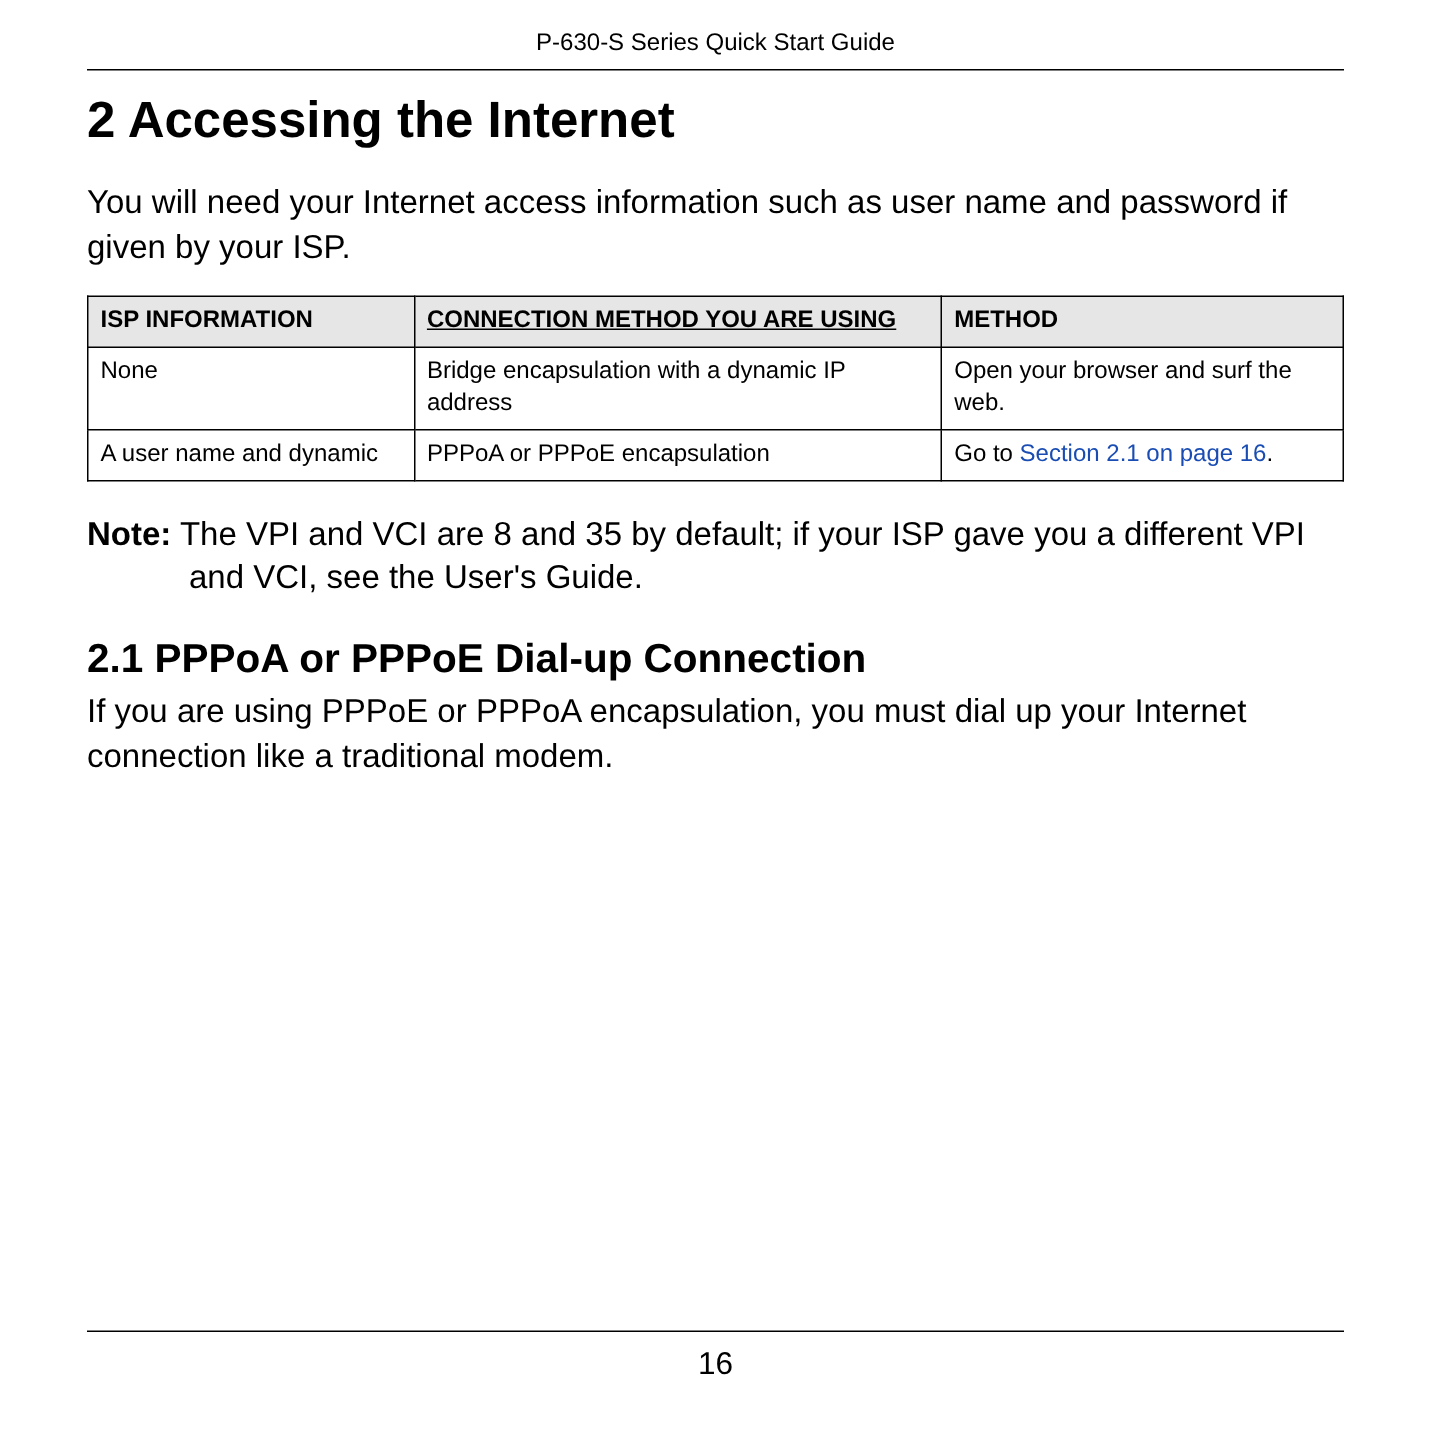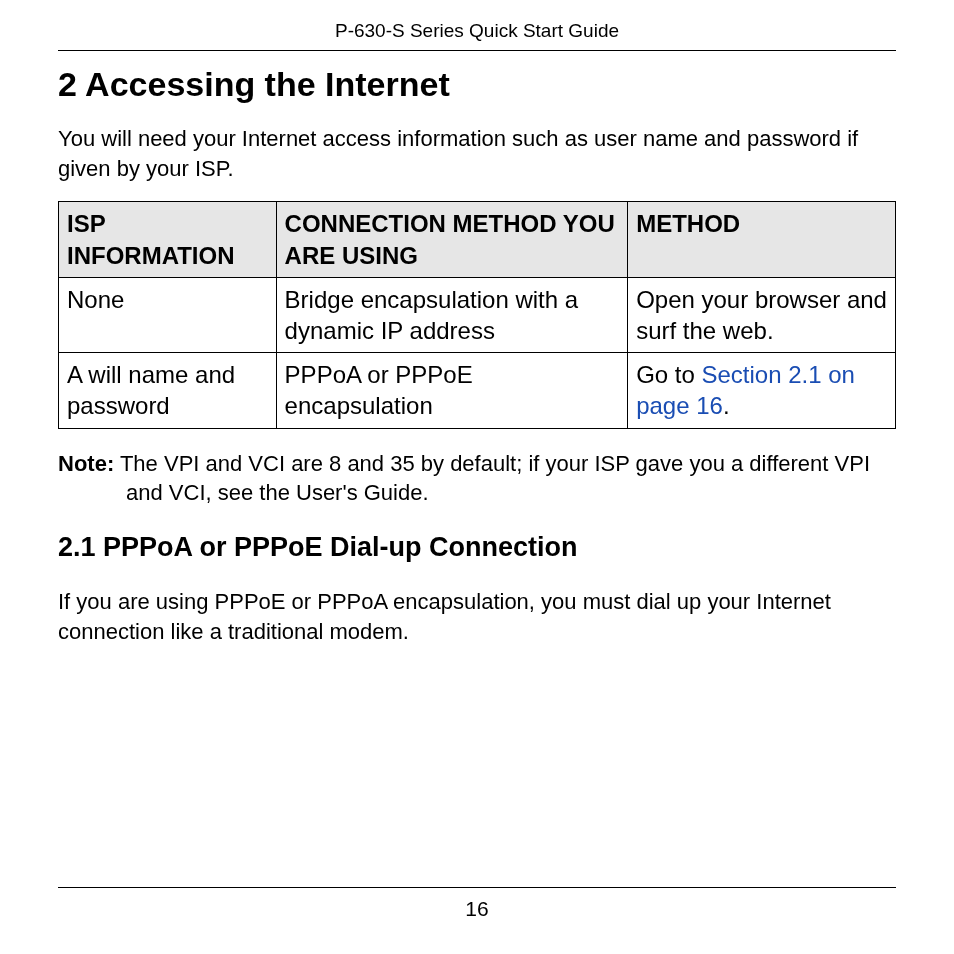--- a/index.html
+++ b/index.html
@@ -12,71 +12,71 @@
       font-size: 22px;
       color: #000;
       background: #fff;
       width: 954px;
       height: 954px;
       padding: 0 58px;
       position: relative;
     }
     .header {
       text-align: center;
-      font-size: 19px;
+      font-size: 16px;
       padding-top: 20px;
       padding-bottom: 8px;
       border-bottom: 1.5px solid #000;
     }
     h1 {
       font-size: 34px;
       font-weight: bold;
       margin-top: 14px;
       margin-bottom: 20px;
     }
     .intro {
       font-size: 22px;
       line-height: 1.35;
       margin-bottom: 18px;
     }
     table {
       border-collapse: collapse;
       width: 100%;
-      font-size: 24px;
+      font-size: 16px;
       margin-bottom: 20px;
     }
     th, td {
       border: 1.5px solid #000;
       padding: 6px 8px;
       text-align: left;
       vertical-align: top;
       line-height: 1.3;
     }
     th {
       background: #e6e6e6;
       font-weight: bold;
     }
     .col1 { width: 26%; }
-    .col2 { width: 42%; }
+    .col2 { width: 42%; text-decoration: underline; }
     .col3 { width: 32%; }
     .link {
       color: #1a4db3;
     }
     .note {
       font-size: 22px;
       line-height: 1.35;
       margin-bottom: 24px;
       padding-left: 68px;
       text-indent: -68px;
     }
     .note b { font-weight: bold; }
     h2 {
       font-size: 27px;
       font-weight: bold;
-      margin-bottom: 24px;
+      margin-bottom: 4px;
     }
     .subpara {
       font-size: 22px;
       line-height: 1.35;
     }
     .footer {
       position: absolute;
       bottom: 32px;
       left: 58px;
       right: 58px;
@@ -109,21 +109,21 @@
       <th class="col3">METHOD</th>
     </tr>
   </thead>
   <tbody>
     <tr>
       <td>None</td>
       <td>Bridge encapsulation with a dynamic IP address</td>
       <td>Open your browser and surf the web.</td>
     </tr>
     <tr>
-      <td>A will name and password</td>
+      <td>A user name and dynamic</td>
       <td>PPPoA or PPPoE encapsulation</td>
       <td><span>Go to </span><span class="link">Section 2.1 on page 16</span><span>.</span></td>
     </tr>
   </tbody>
 </table>
 
 <p class="note"><b>Note:</b><span> The VPI and VCI are 8 and 35 by default; if your ISP gave you a different VPI and VCI, see the User's Guide.</span></p>
 
 <h2>2.1 PPPoA or PPPoE Dial-up Connection</h2>
 

